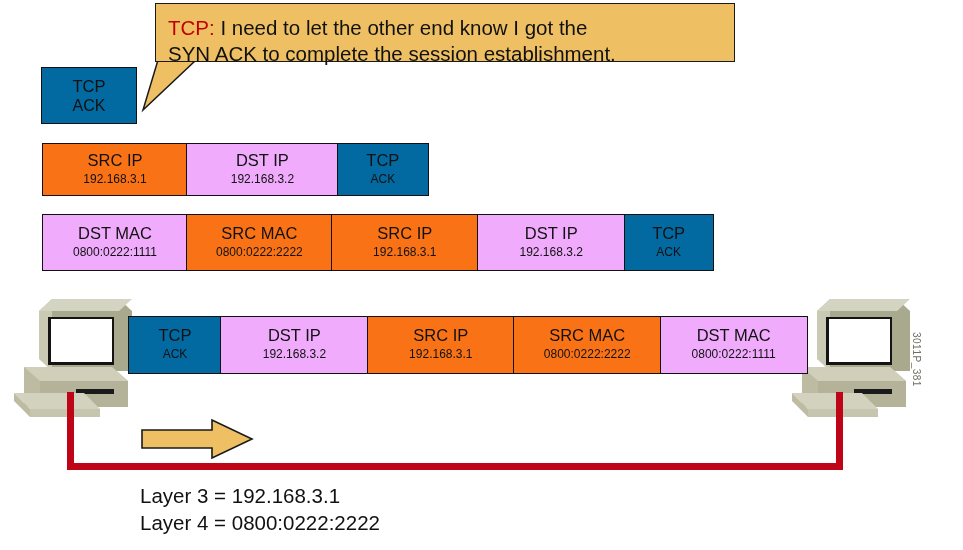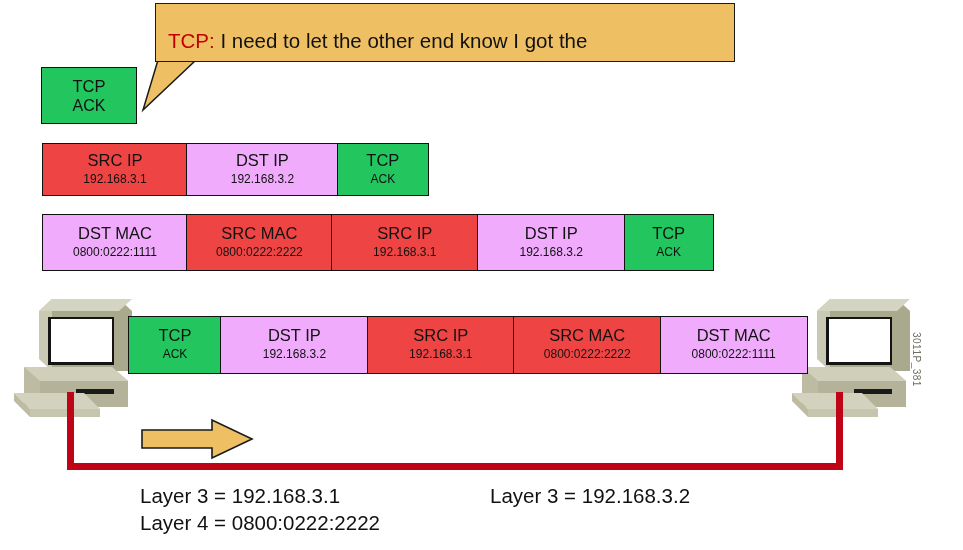--- a/index.html
+++ b/index.html
@@ -25,23 +25,23 @@
 
   
   .fieldbox{
     position:absolute;box-sizing:border-box;
     border:1.6px solid #111;
     display:flex;flex-direction:column;align-items:center;justify-content:center;
     line-height:19px;
   }
   .fieldbox .l1{font-size:16.5px;color:#111;white-space:nowrap;}
   .fieldbox .l2{font-size:16px;color:#111;white-space:nowrap;}
-  .fill-orange{background:#ef4444;}
+  .fill-orange{background:#f97316;}
   .fill-blue{background:#f0abfc;}
-  .fill-white{background:#22c55e;}
+  .fill-white{background:#0369a1;}
 
   
   .row{position:absolute;box-sizing:border-box;display:flex;}
   .row .cell{
     box-sizing:border-box;border:1.6px solid #111;margin-left:-1.6px;
     display:flex;flex-direction:column;align-items:center;justify-content:center;
     line-height:19px;
   }
   .row .cell:first-child{margin-left:0;}
   .row .cell .l1{font-size:16.5px;color:#111;white-space:nowrap;}
@@ -81,20 +81,21 @@
 <div class="stage">
 
   <svg class="callout-tail" viewBox="0 0 963 550" width="963" height="550">
     <polygon points="158,60 196,60 143,110" fill="#EFC063" stroke="#1a1a1a" stroke-width="1.5"></polygon>
   </svg>
 
   <div class="callout">
     <div class="callout-line">
       <span class="callout-proto">TCP:</span><span> I need to let the other end know I got the</span>
     </div>
+    <div class="callout-line">SYN ACK to complete the session establishment.</div>
   </div>
 
   <div class="fieldbox fill-white" style="left:41px;top:67px;width:96px;height:57px;">
     <div class="l1">TCP</div>
     <div class="l2">ACK</div>
   </div>
 
   <div class="row" style="left:42px;top:143px;height:53px;">
     <div class="cell fill-orange" style="width:146px;">
       <div class="l1">SRC IP</div>
@@ -196,19 +197,18 @@
       <polygon points="2,12 72,12 72,2 112,21 72,40 72,30 2,30" fill="#EFC063" stroke="#1a1a1a" stroke-width="1.6" stroke-linejoin="miter"></polygon>
     </svg>
   </div>
 
   <div class="labels">
     <div class="label-group label-left">
       <div class="label-line">Layer 3 = 192.168.3.1</div>
       <div class="label-line">Layer 4 = 0800:0222:2222</div>
     </div>
     <div class="label-group label-right">
-      <div class="label-line">Layer 3 = 192.168.3.2</div>
     </div>
   </div>
 
   <div class="watermark">3011P_381</div>
 
 </div>
 
 </body></html>

